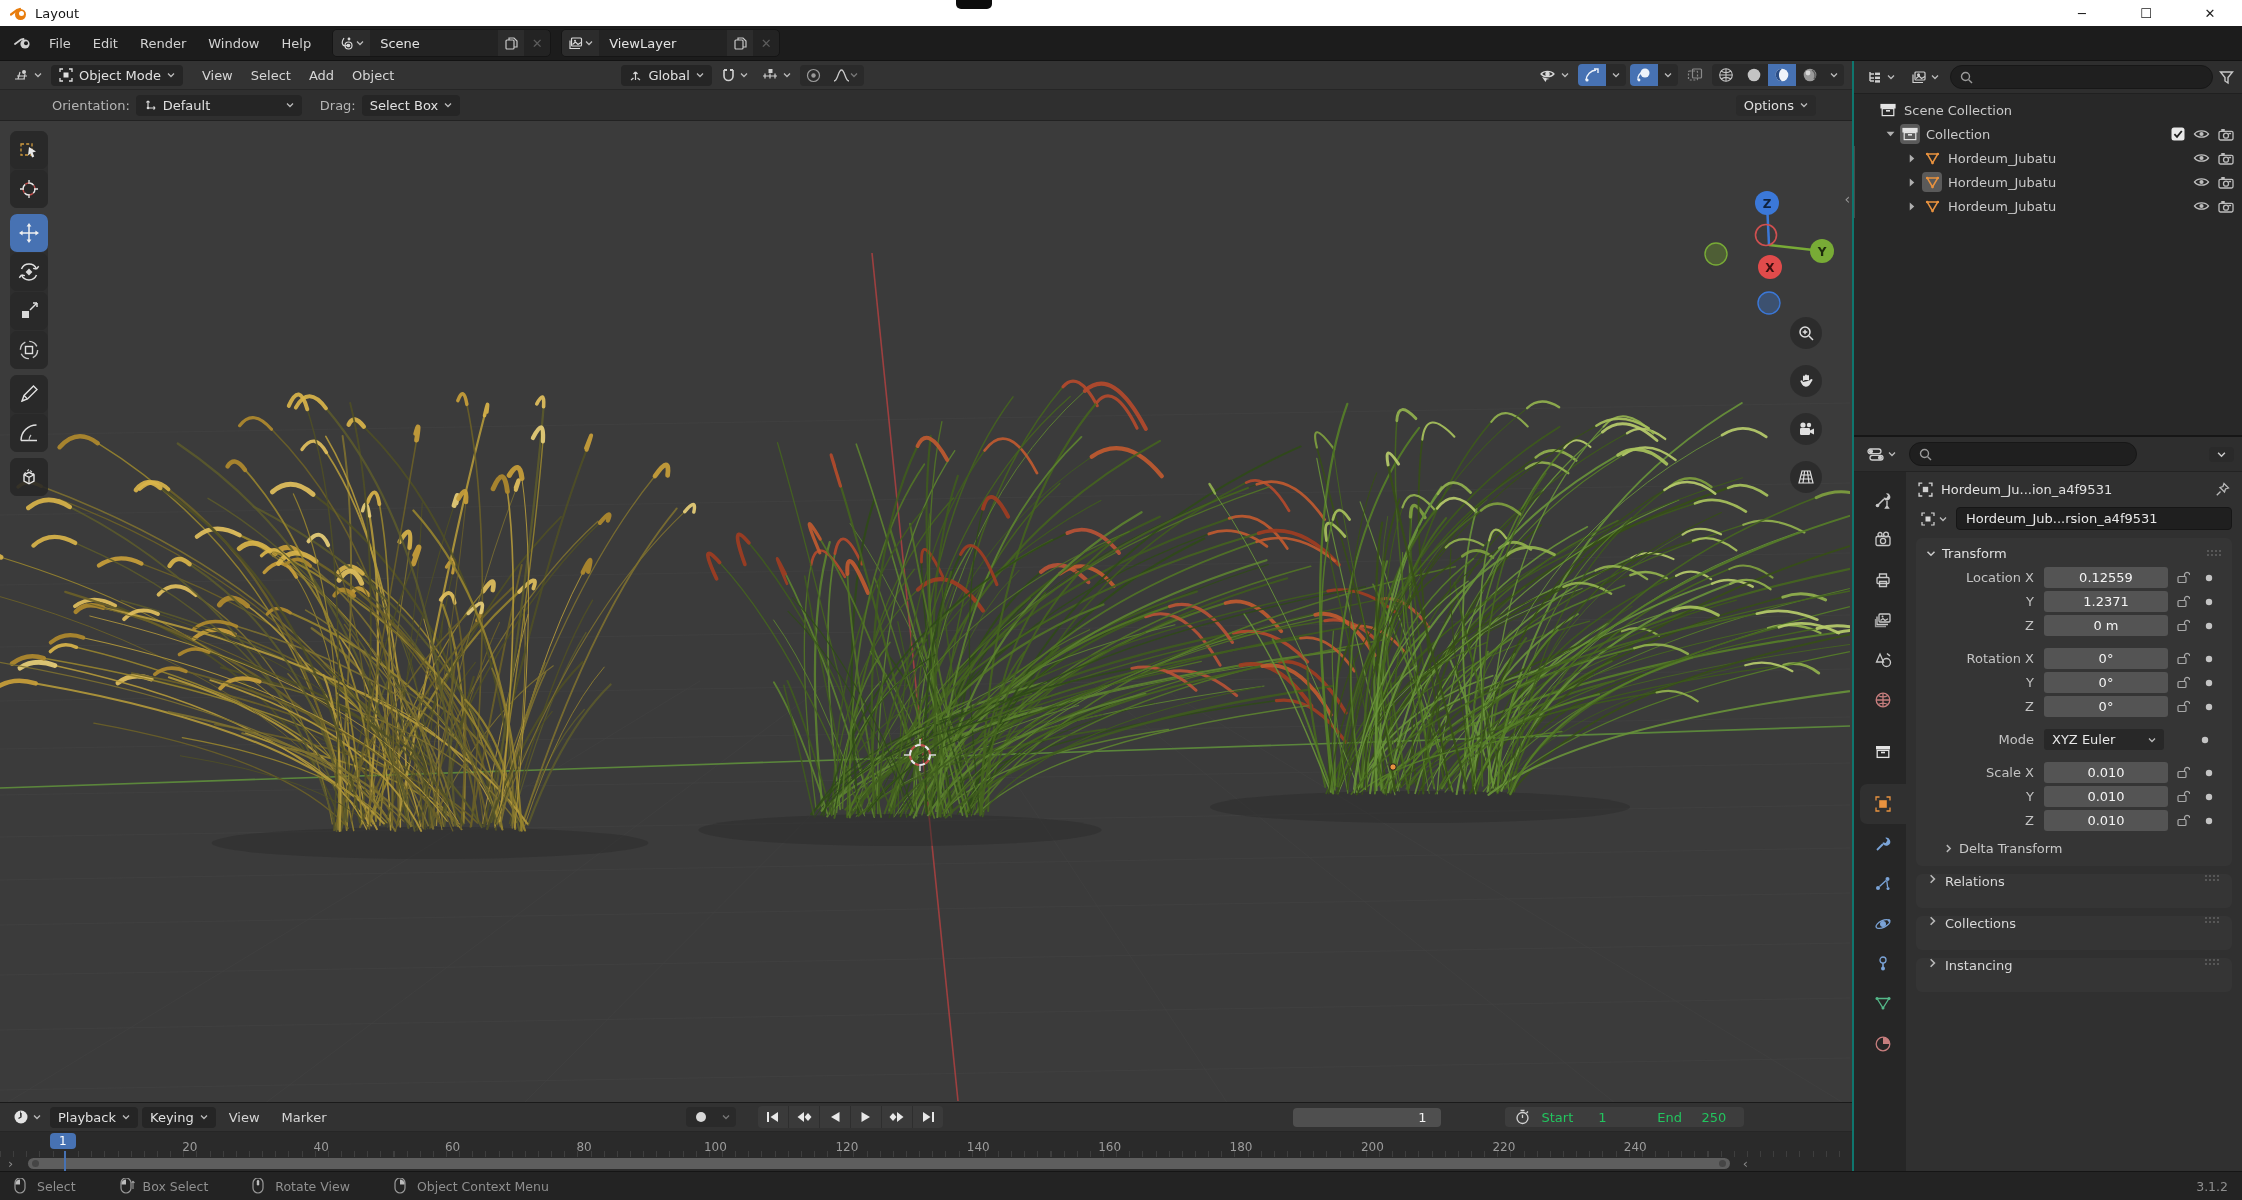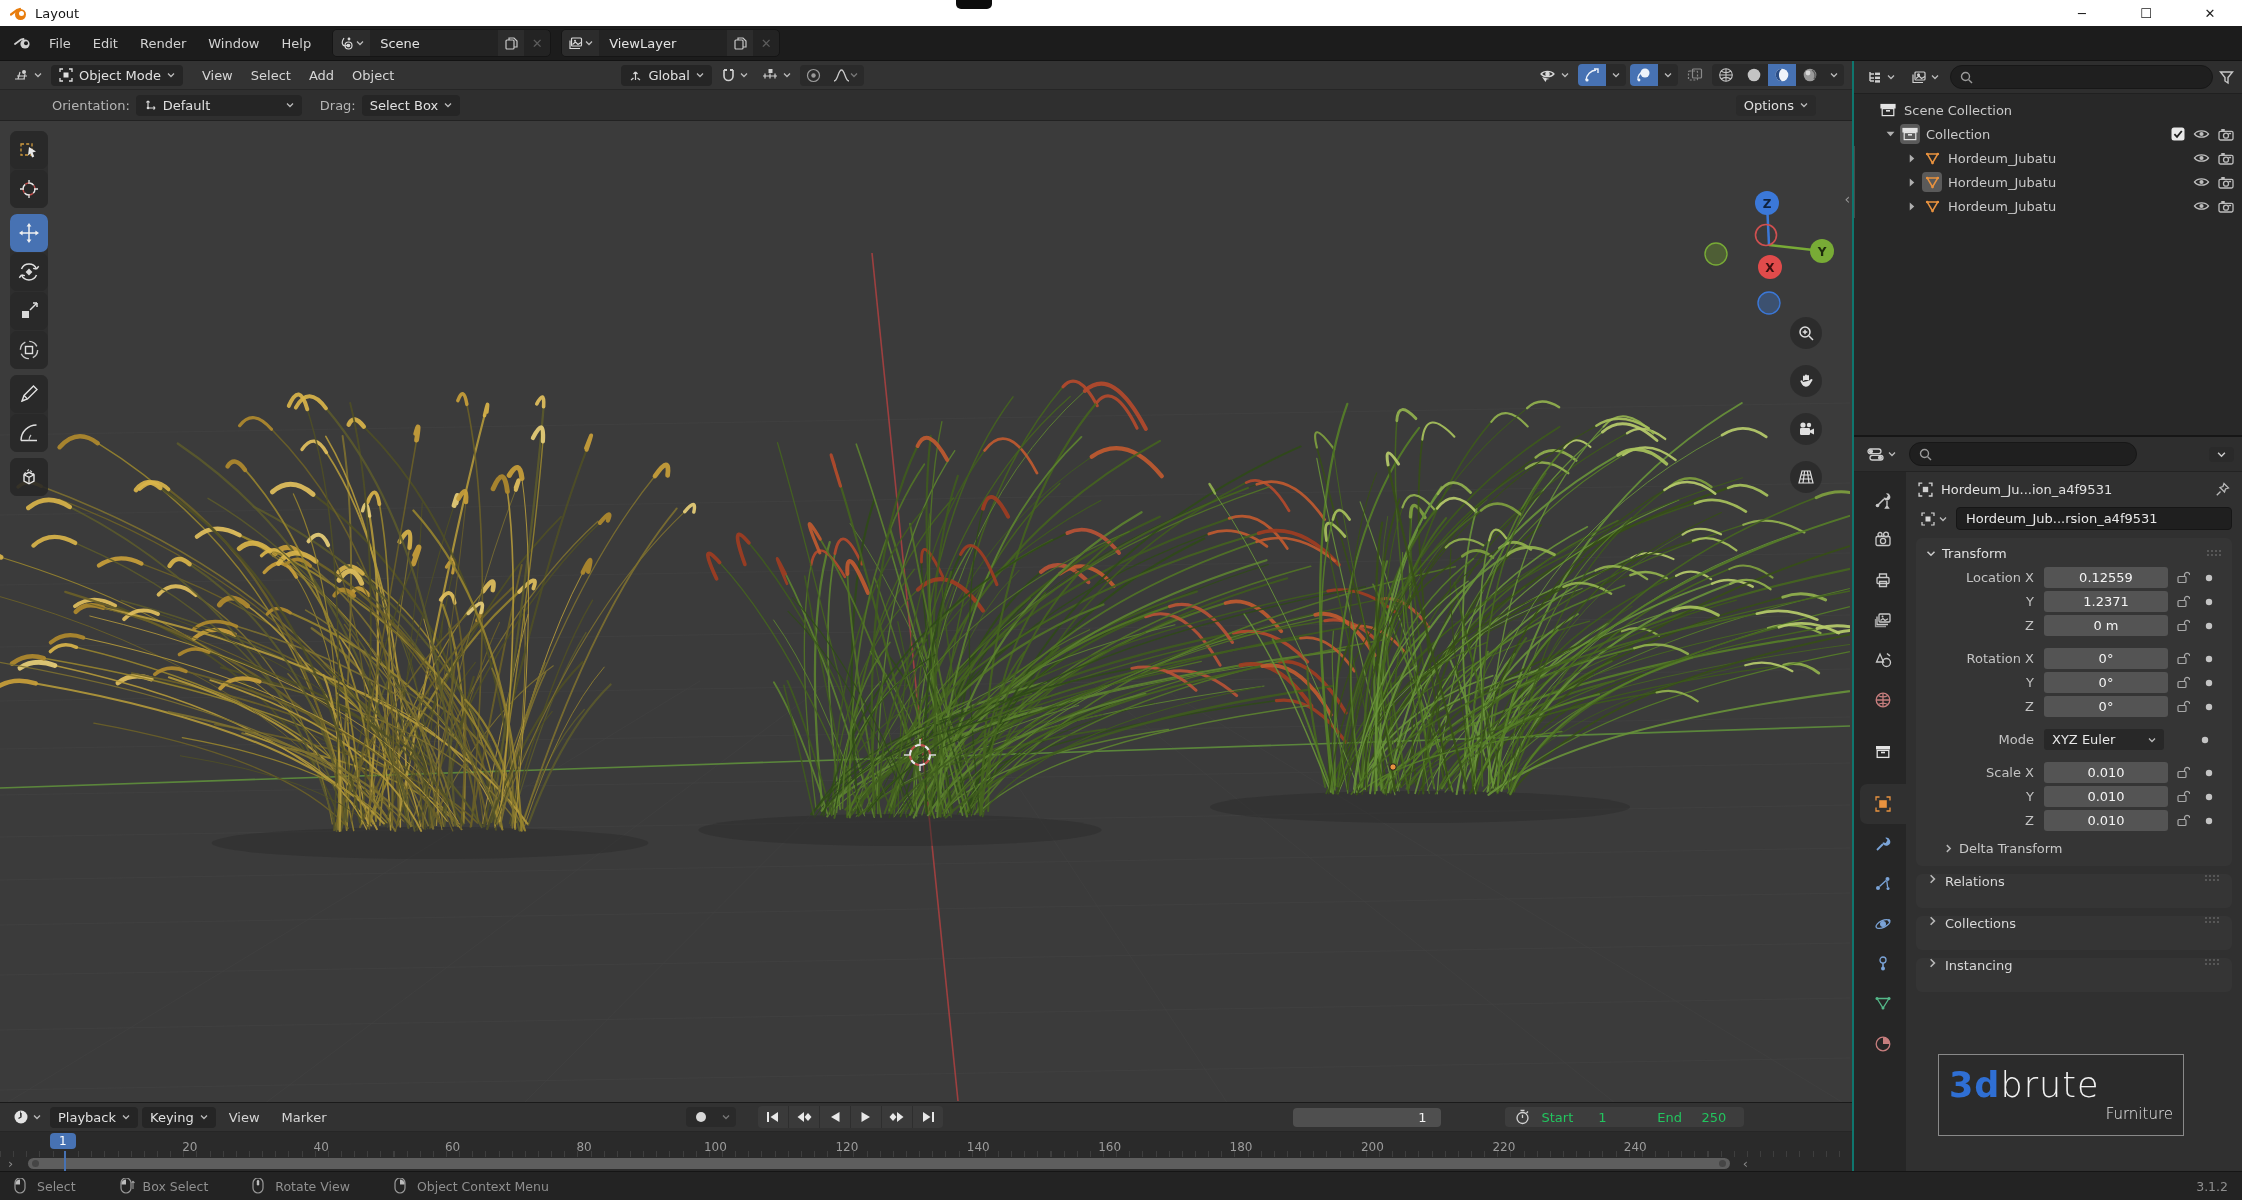--- a/index.html
+++ b/index.html
@@ -1930,19 +1930,13 @@
             <path d="M1 5 a5 5 0 0 1 10 0 v5 a5 5 0 0 1 -10 0 Z" fill="none" stroke="#9a9a9a" stroke-width="1.2"></path>
             <path d="M10.5 5.5 a4.5 4 0 0 0 -4.5 -4 v5 h4.5 Z" fill="#bdbdbd"></path>
           </svg>
           <span>Object Context Menu</span>
         </span>
       </div>
     <div class="spacer"></div>
     <span>3.1.2</span>
   </div>
 
-  <div class="watermark">
-    <div class="wm-line1">
-      <span class="b3d">3d</span><span class="rest">brute</span>
-    </div>
-    <div class="wm-line2">Furniture</div>
-  </div>
 </div>
 
 </body></html>

